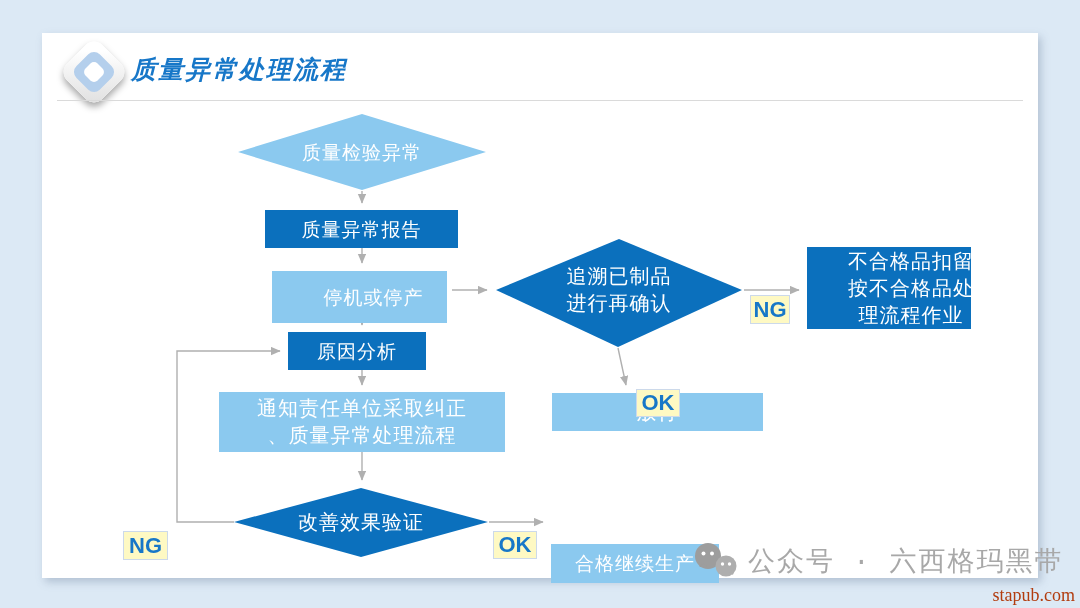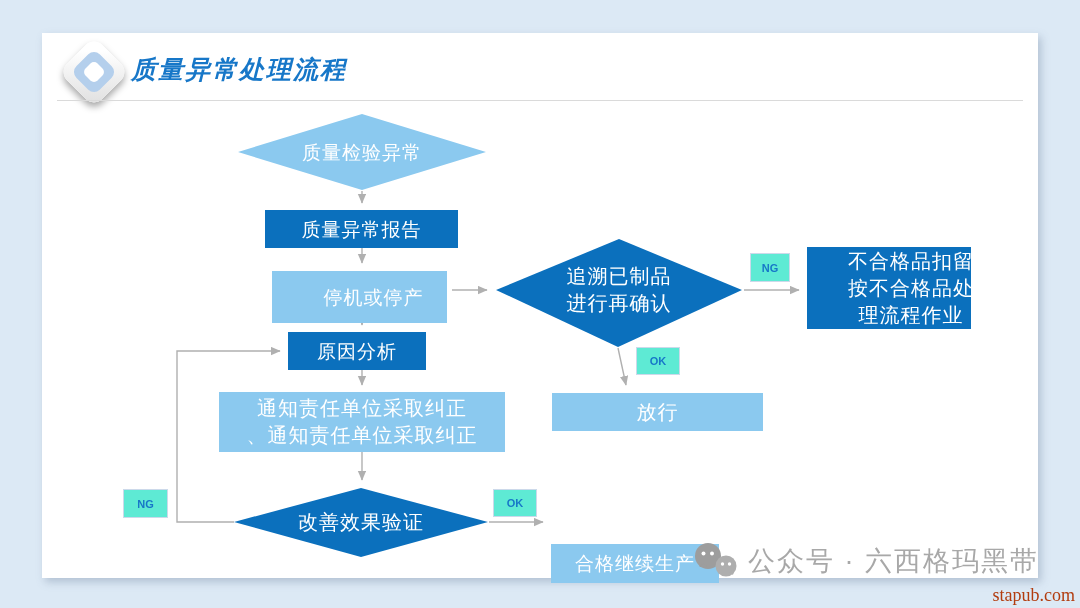--- a/index.html
+++ b/index.html
@@ -71,29 +71,30 @@
     align-items: center; justify-content: center;
     color: #ffffff; text-align: center;
     font-size: 19px; letter-spacing: 1px;
     pointer-events: none;
   }
   .dtext .ln { line-height: 27px; white-space: nowrap; }
 
   .tag {
     position: absolute;
     display: flex; align-items: center; justify-content: center;
-    background: #5eead4; border: 1px solid #ccd9ea;
-    color: #1777c8; font-weight: bold; font-size: 11px;
+    background: #fef9c3; border: 1px solid #ccd9ea;
+    color: #1777c8; font-weight: bold; font-size: 22px; margin-top: 42px;
   }
 
   .watermark {
     position: absolute; left: 693px; top: 542px;
     display: flex; align-items: center; gap: 9px;
     color: #a8a8a8; font-size: 27px; letter-spacing: 2px;
     white-space: nowrap;
+    font-family: Liberation Mono, monospace;
   }
 
   .site-credit {
     position: absolute; right: 5px; bottom: 2px;
     font-family: "Liberation Serif", serif;
     font-size: 18px; color: #b23c0f;
   }
 </style>
 </head>
 <body>
@@ -157,21 +158,21 @@
   <div class="box light" style="left:272px; top:271px; width:175px; height:52px;padding-left:28px;">
     <div class="ln">停机或停产</div>
   </div>
 
   <div class="box dark" style="left:288px; top:332px; width:138px; height:38px;">
     <div class="ln">原因分析</div>
   </div>
 
   <div class="box light" style="left:219px; top:392px; width:286px; height:60px; font-size:20px;">
     <div class="ln">通知责任单位采取纠正</div>
-    <div class="ln">、通知责任单位采取纠正</div>
+    <div class="ln">、质量异常处理流程</div>
   </div>
 
   <div class="box dark" style="left:807px; top:247px; width:164px; height:82px; font-size:20px;padding-left:44px;">
     <div class="ln">不合格品扣留</div>
     <div class="ln">按不合格品处</div>
     <div class="ln">理流程作业</div>
   </div>
 
   <div class="box light" style="left:552px; top:393px; width:211px; height:38px; font-size:20px;">
     <div class="ln">放行</div>

